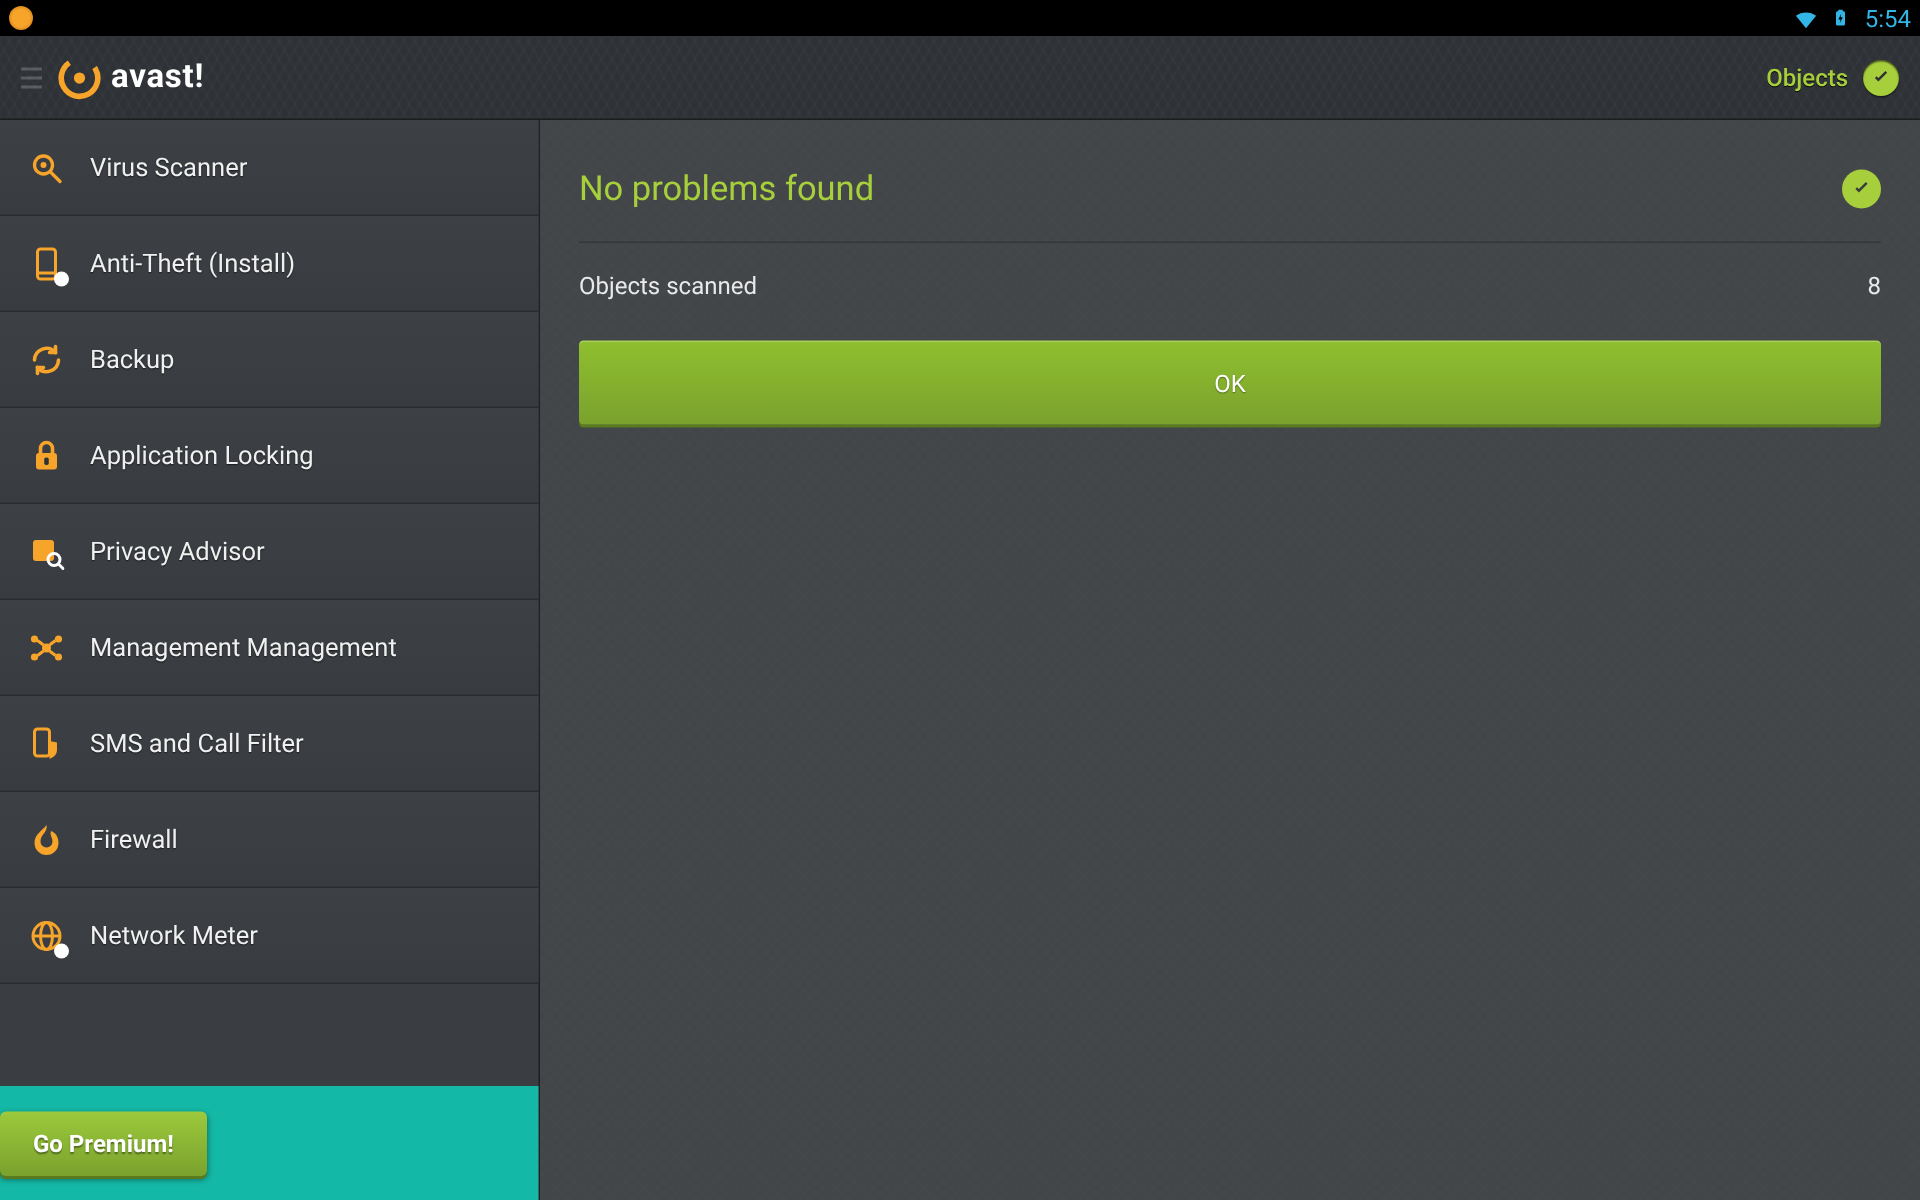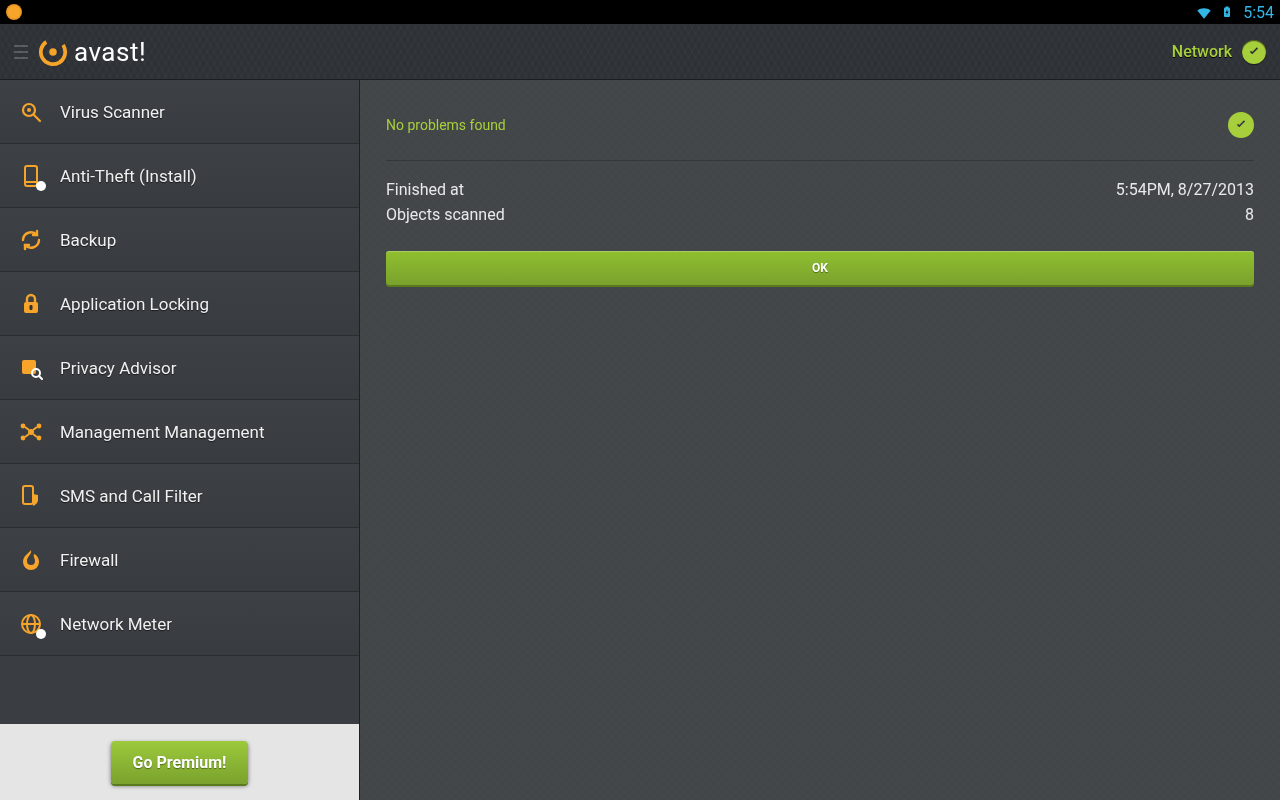--- a/index.html
+++ b/index.html
@@ -43,21 +43,21 @@
     display:flex; flex-direction:column; justify-content:space-between;
     opacity:.35; margin-right:2px;
   }
   .hamburger span{ display:block; height:2px; background:#aaa; }
   .brand { display:flex; align-items:center; gap:6px;}
   .brand-icon {
     width:30px; height:30px; position:relative;
   }
   .brand-icon svg{ width:30px; height:30px; display:block;}
   .brand-text {
-    color:#fff; font-size:26px; font-weight:400; letter-spacing:.5px;
+    color:#fff; font-size:22px; font-weight:700; letter-spacing:.5px;
   }
   .hdr-right { display:flex; align-items:center; gap:10px;}
   .secured-text {
     color:#a7cf3c; font-size:16px; font-weight:500;
     text-shadow:0 1px 0 #000;
   }
   .check-badge {
     width:24px; height:24px; border-radius:50%;
     background:#a7cf3c;
     display:flex; align-items:center; justify-content:center;
@@ -94,22 +94,22 @@
   .mi-icon svg{ width:24px; height:24px; display:block;}
   .mi-badge{
     position:relative;
   }
   .mi-badge::after{
     content:""; position:absolute; right:-2px; bottom:-2px;
     width:10px; height:10px; border-radius:50%;
     background:#fff;
   }
   .sidebar-footer {
-    height:76px; display:flex; align-items:center; justify-content:center;
-    background:#e5e5e5;
+    height:76px; display:flex; align-items:center; 
+    background:#14b8a6;
   }
   .premium-btn {
     background:linear-gradient(#9cc93c,#7aa22d);
     color:#fff; font-weight:700; font-size:16px;
     border:none; border-radius:4px;
     padding:12px 22px;
     box-shadow:0 2px 0 #5a7a1e, 0 2px 4px rgba(0,0,0,.5);
     cursor:pointer;
     text-shadow:0 1px 1px rgba(0,0,0,.4);
   }
@@ -130,37 +130,37 @@
     background:#3e4245;
     text-shadow:0 1px 0 rgba(0,0,0,.5);
   }
   .panel-body { padding:20px 26px 0 26px; }
 
   .result-row {
     display:flex; justify-content:space-between; align-items:center;
     padding:12px 0 22px 0;
     border-bottom:1px solid #34373a;
   }
-  .result-text { color:#a7cf3c; font-size:14px;}
+  .result-text { color:#a7cf3c; font-size:23px;}
   .result-badge {
     width:26px; height:26px; border-radius:50%;
     background:#a7cf3c; display:flex; align-items:center; justify-content:center;
   }
   .result-badge svg{ width:14px; height:14px; fill:#3a3d40;}
 
   .detail-rows { padding:16px 0 4px 0;}
   .drow { display:flex; justify-content:space-between; color:#e5e5e5; font-size:16px;
           padding:3px 0;}
   .drow .label{ color:#e9e9e9;}
   .drow .val{ color:#e9e9e9;}
 
   .ok-btn {
-    margin-top:20px; width:100%; height:34px;
+    margin-top:20px; width:100%; height:56px;
     background:linear-gradient(#8fbf2f,#7aa22d);
-    color:#fff; font-weight:700; font-size:12px;
+    color:#fff; font-weight:400; font-size:16px;
     border:none; border-radius:3px;
     box-shadow:0 2px 0 #5a7a1e, inset 0 1px 0 rgba(255,255,255,.25);
     cursor:pointer;
     text-shadow:0 1px 1px rgba(0,0,0,.4);
   }
 </style>
 </head>
 <body>
 
 <div class="statusbar">
@@ -195,21 +195,21 @@
       <span class="brand-icon">
         <svg viewBox="0 0 32 32">
             <circle cx="16" cy="16" r="13" fill="none" stroke="#f7a42b" stroke-width="4" stroke-dasharray="60 20" transform="rotate(-30 16 16)"></circle>
             <circle cx="16" cy="16" r="4" fill="#f7a42b"></circle>
           </svg>
       </span>
       <span class="brand-text">avast!</span>
     </div>
   </div>
   <div class="hdr-right">
-    <span class="secured-text">Network</span>
+    <span class="secured-text">Objects</span>
     <span class="check-badge">
       <svg viewBox="0 0 24 24">
           <path d="M9 16l-4-4 2-2 2 2 8-8 2 2z"></path>
         </svg>
     </span>
   </div>
 </div>
 
 <div class="app-body">
 
@@ -317,24 +317,20 @@
         <span class="result-text">No problems found</span>
         <span class="result-badge">
           <svg viewBox="0 0 24 24">
               <path d="M9 16l-4-4 2-2 2 2 8-8 2 2z"></path>
             </svg>
         </span>
       </div>
 
       <div class="detail-rows">
         <div class="drow">
-          <span class="label">Finished at</span>
-          <span class="val">5:54PM, 8/27/2013</span>
-        </div>
-        <div class="drow">
           <span class="label">Objects scanned</span>
           <span class="val">8</span>
         </div>
       </div>
 
       <button class="ok-btn">OK</button>
     </div>
   </div>
 
 </div>

